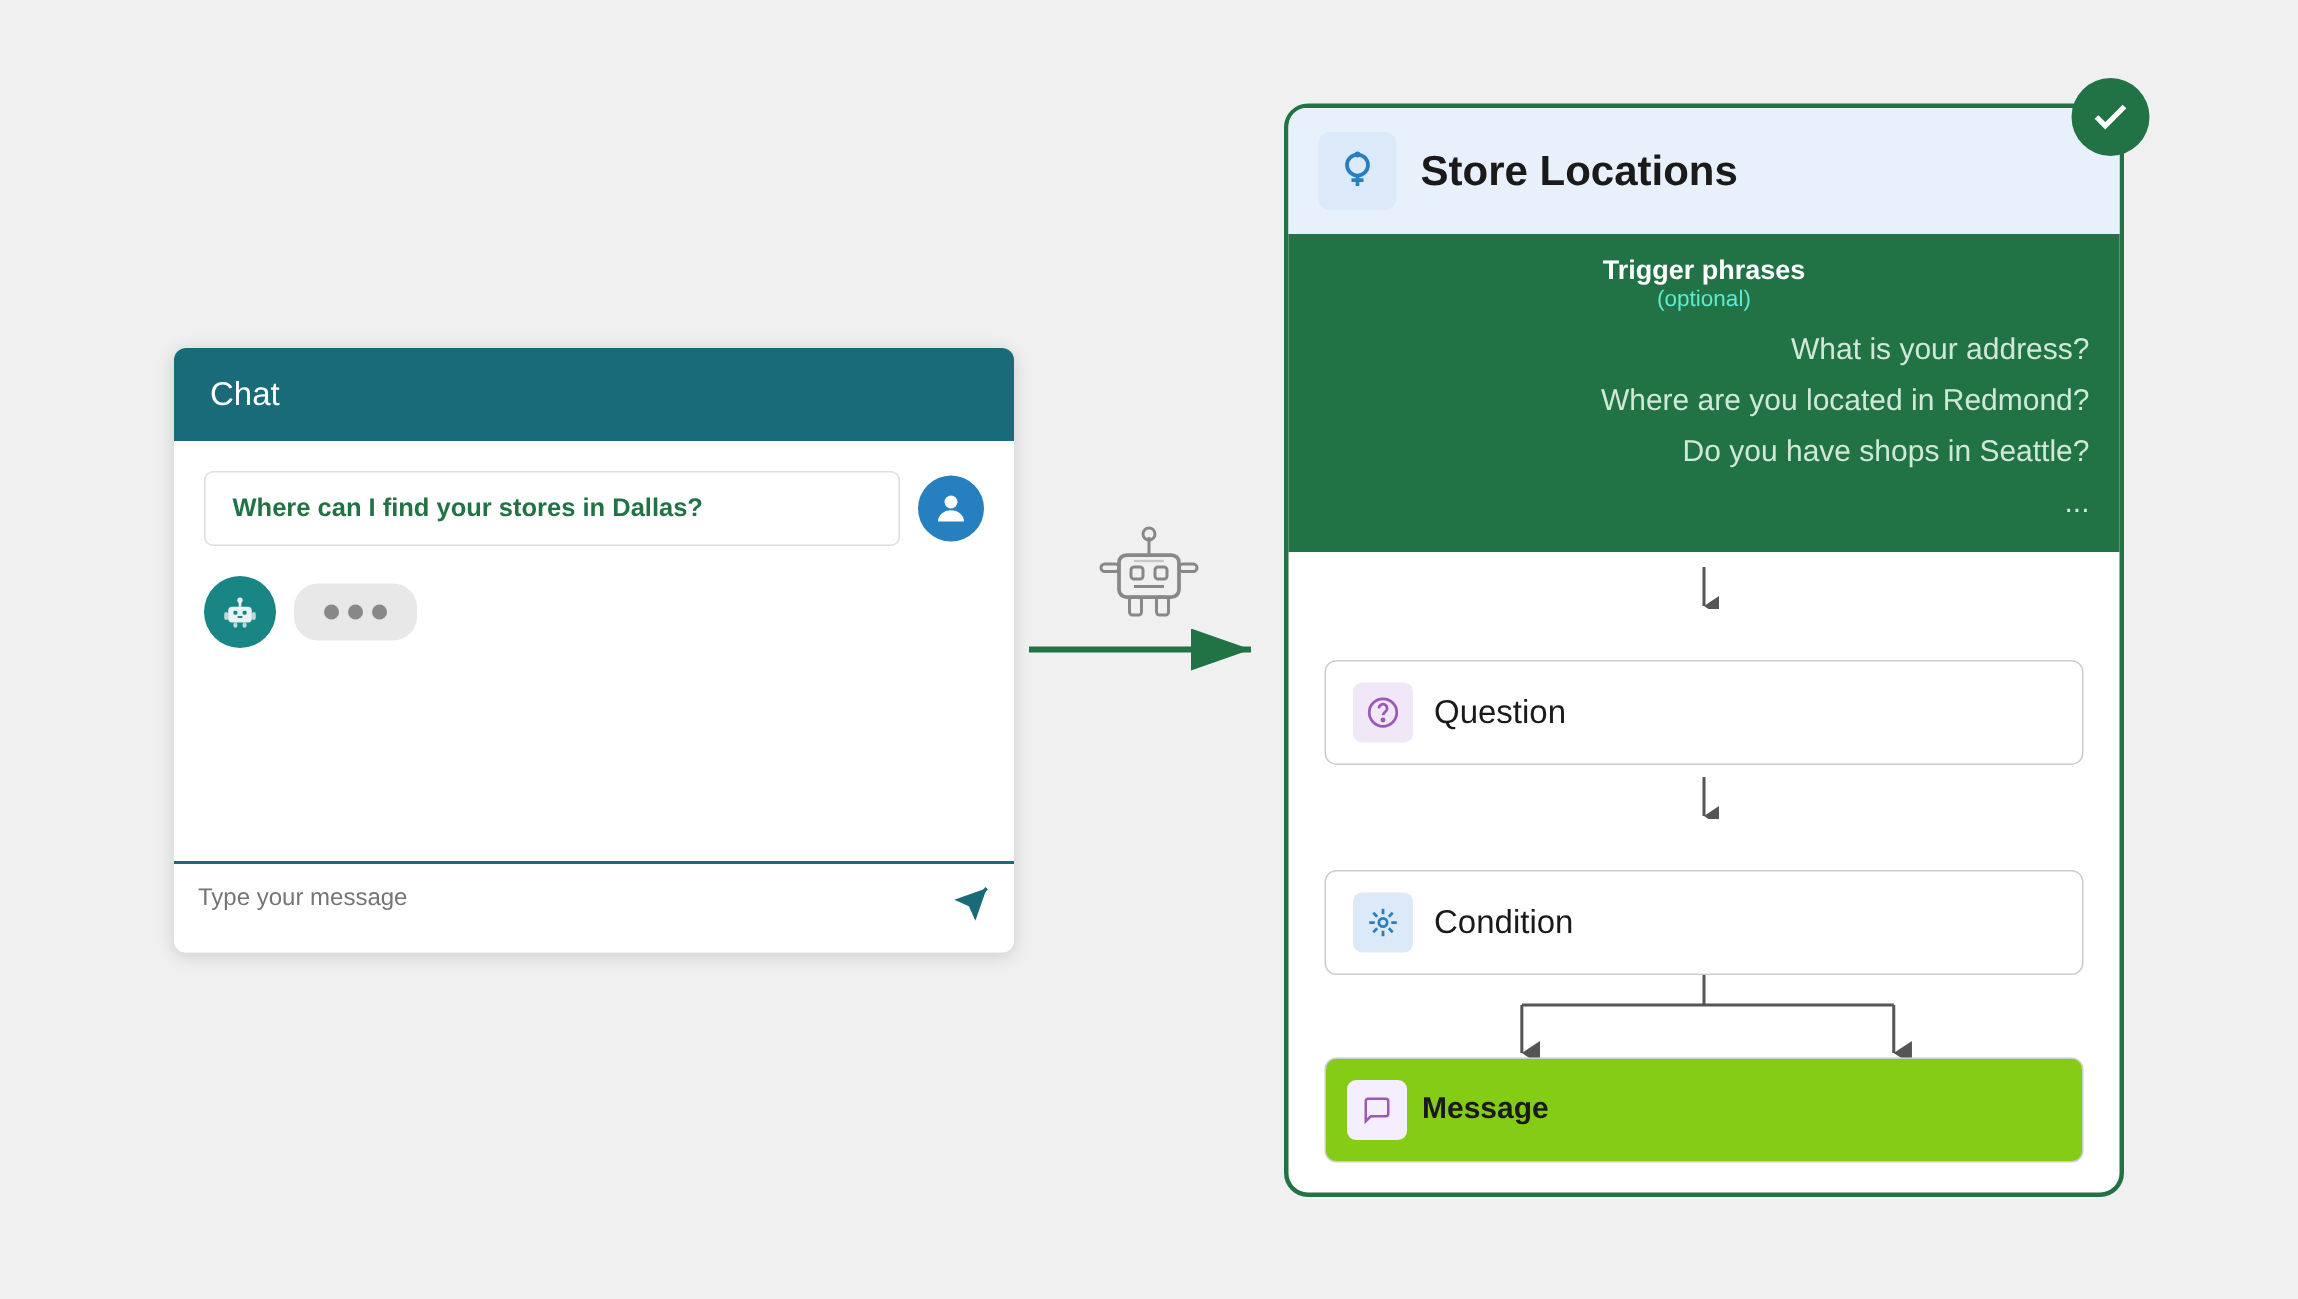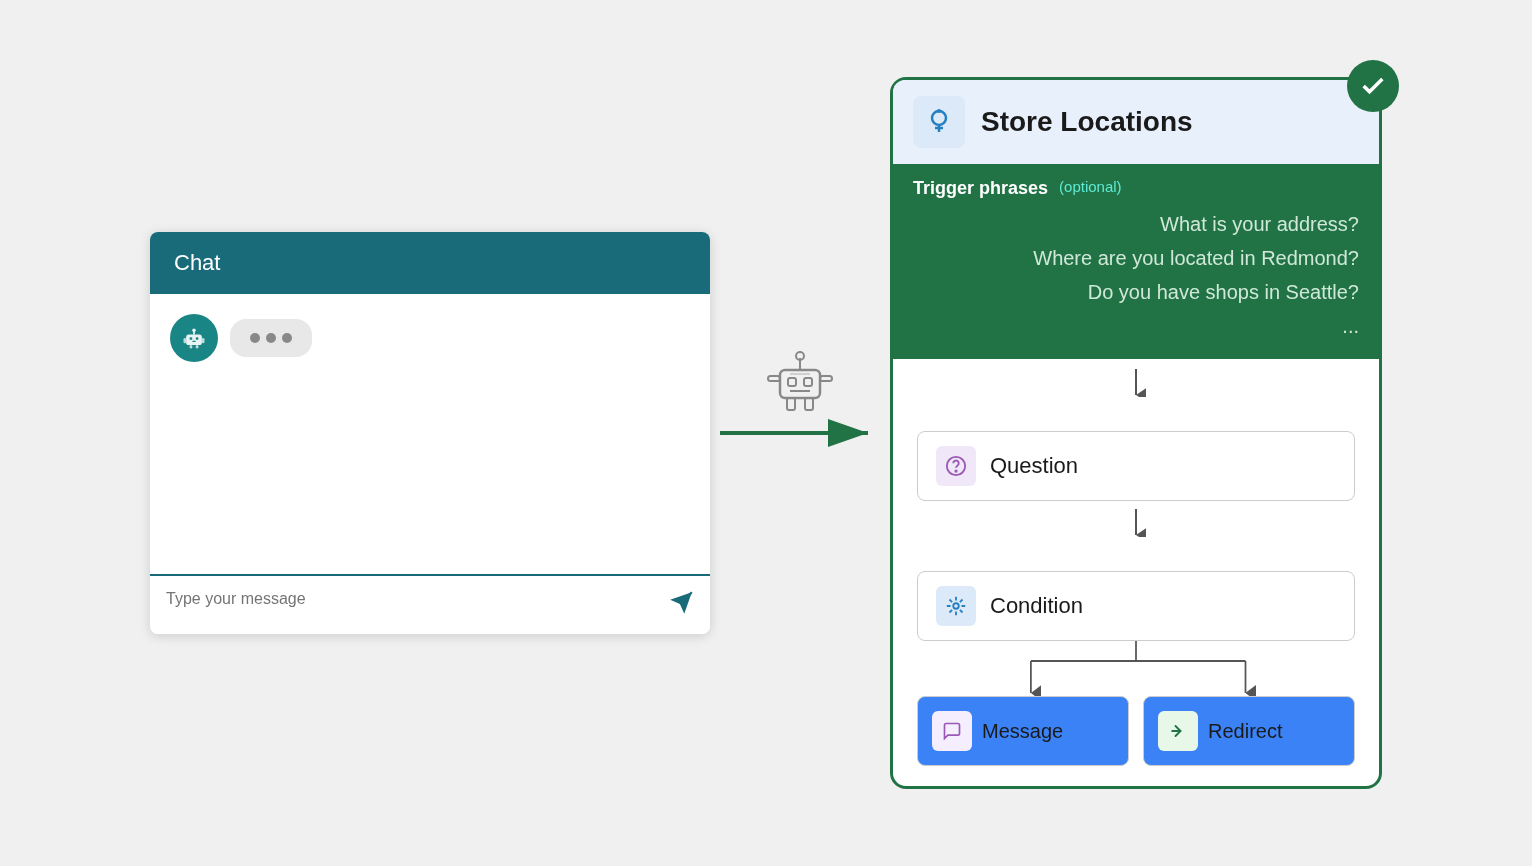--- a/index.html
+++ b/index.html
@@ -145,21 +145,21 @@
       position: relative;
       width: 160px;
     }
 
     
     .flow-panel {
       position: relative;
       border: 3px solid #217346;
       border-radius: 16px;
       background: white;
-      width: 492px;
+      width: 560px;
       padding: 0 0 20px 0;
       overflow: visible;
     }
 
     .check-badge {
       position: absolute;
       top: -20px;
       right: -20px;
       width: 52px;
       height: 52px;
@@ -259,23 +259,23 @@
 
     .split-node {
       flex: 1;
       border: 1.5px solid #ccc;
       border-radius: 8px;
       padding: 14px 14px;
       display: flex;
       align-items: center;
       gap: 10px;
       font-size: 20px;
-      font-weight: 400;
+      font-weight: 700;
       color: #1a1a1a;
-      background: #3b82f6;
+      background: #84cc16;
     }
 
     
     .split-arrows {
       position: relative;
       width: 100%;
       height: 50px;
       margin-top: 0;
     }
 
@@ -287,20 +287,29 @@
 </head>
 <body>
 
 <div class="main-container">
 
   <div class="chat-panel">
     <div class="chat-header">
       <span>Chat</span>
     </div>
     <div class="chat-body">
+      <div class="chat-message-row">
+        <div class="chat-bubble">Where can I find your stores in Dallas?</div>
+        <div class="user-avatar">
+          <svg viewBox="0 0 24 24" fill="white">
+            <circle cx="12" cy="8" r="4"></circle>
+            <path d="M4 20c0-4 3.6-7 8-7s8 3 8 7"></path>
+          </svg>
+        </div>
+      </div>
       <div class="chat-bot-row">
         <div class="bot-avatar">
           <svg viewBox="0 0 32 32" width="28" height="28" fill="white">
             <rect x="7" y="12" width="18" height="12" rx="3" fill="white" opacity="0.9"></rect>
             <rect x="11" y="15" width="3" height="3" rx="1" fill="#1a8585"></rect>
             <rect x="18" y="15" width="3" height="3" rx="1" fill="#1a8585"></rect>
             <rect x="14" y="19" width="4" height="1.5" rx="0.75" fill="#1a8585"></rect>
             <rect x="15" y="8" width="2" height="4" fill="white" opacity="0.9"></rect>
             <circle cx="16" cy="7" r="2" fill="white" opacity="0.9"></circle>
             <rect x="4" y="16" width="3" height="6" rx="1.5" fill="white" opacity="0.7"></rect>
@@ -377,21 +386,21 @@
           <circle cx="16" cy="12" r="7" fill="none" stroke="#2680c0" stroke-width="2.5"></circle>
           <line x1="16" y1="19" x2="16" y2="26" stroke="#2680c0" stroke-width="2.5"></line>
           <line x1="12" y1="22" x2="20" y2="22" stroke="#2680c0" stroke-width="2.5"></line>
           <circle cx="16" cy="5" r="2" fill="#2680c0"></circle>
         </svg>
       </div>
       <span class="topic-title">Store Locations</span>
     </div>
 
     <div class="trigger-section">
-      <div style="display:flex;align-items:flex-start;gap:11px;">
+      <div style="display:flex;align-items:center;gap:0;flex-direction:column;">
         <span style="font-size:18px;font-weight:700;color:white;">Trigger phrases</span>
         <span style="font-size:15px;color:#5eead4;font-weight:400;">(optional)</span>
       </div>
       <div style="color:#d0e8d8;font-size:20px;margin-top:8px;line-height:1.7;text-align:right;">
         <div>What is your address?</div>
         <div>Where are you located in Redmond?</div>
         <div>Do you have shops in Seattle?</div>
         <div>...</div>
       </div>
     </div>
@@ -464,27 +473,18 @@
 
       <div class="condition-split">
         <div class="split-node">
           <div class="node-icon-box lavender">
             <svg width="20" height="20" viewBox="0 0 24 24" fill="none" stroke="#9b59b6" stroke-width="2">
               <path d="M21 15a2 2 0 0 1-2 2H7l-4 4V5a2 2 0 0 1 2-2h14a2 2 0 0 1 2 2z"></path>
             </svg>
           </div>
           <span>Message</span>
         </div>
-        <div class="split-node">
-          <div class="node-icon-box green">
-            <svg width="20" height="20" viewBox="0 0 24 24" fill="none" stroke="#217346" stroke-width="2.2">
-              <path d="M9 18l6-6-6-6" stroke-linecap="round" stroke-linejoin="round"></path>
-              <path d="M5 12h10" stroke-linecap="round"></path>
-            </svg>
-          </div>
-          <span>Redirect</span>
-        </div>
       </div>
 
     </div>
   </div>
 
 </div>
 
 </body></html>

